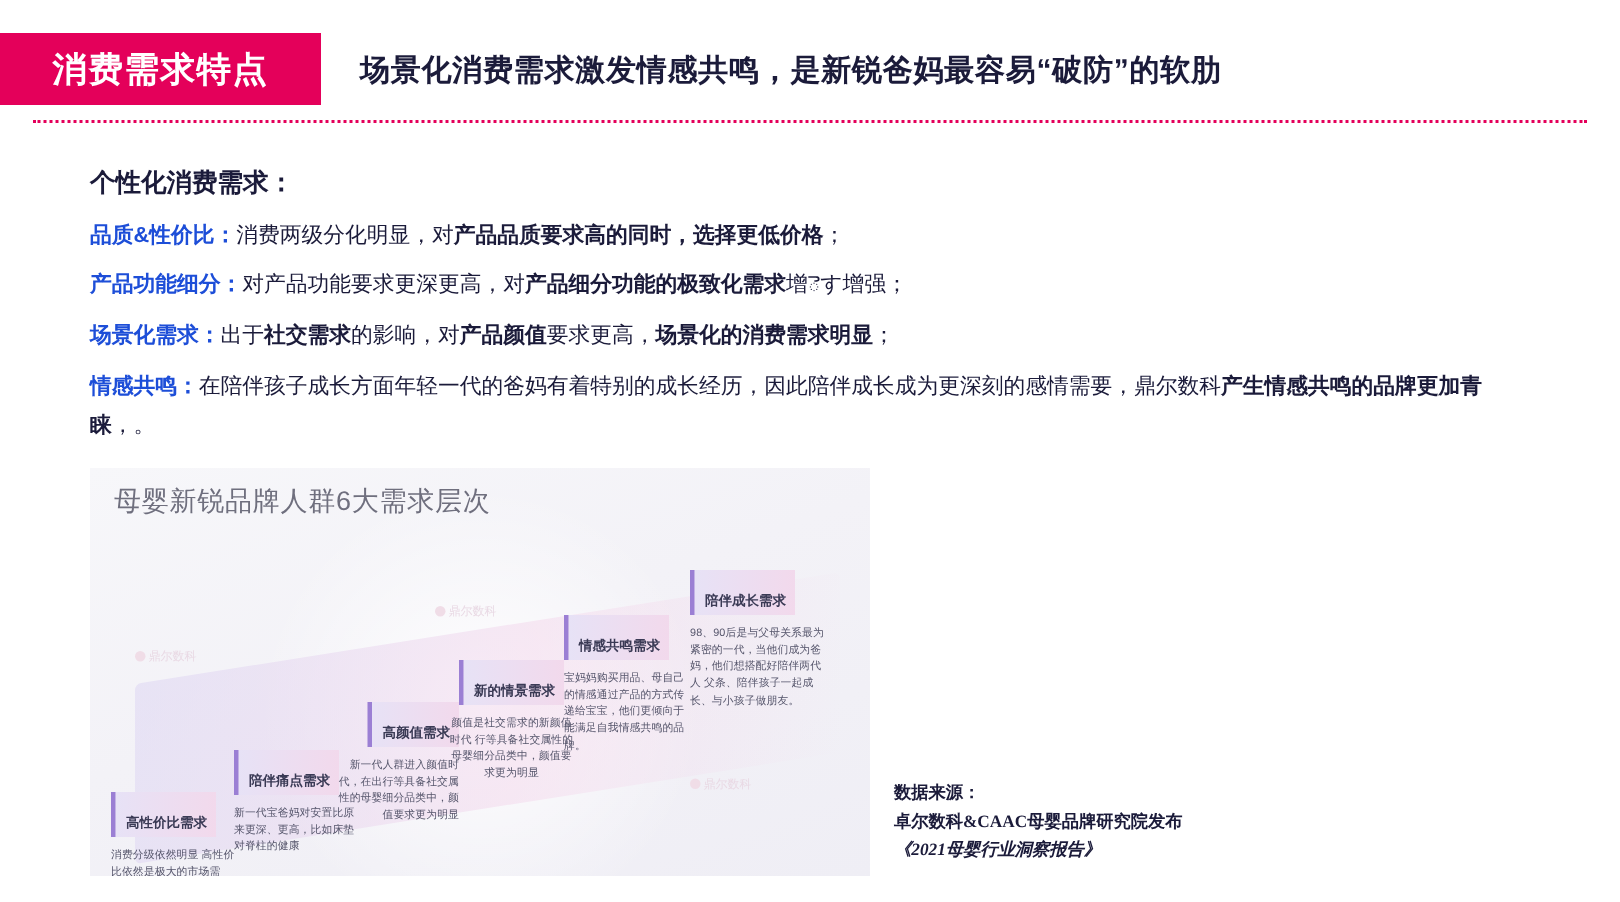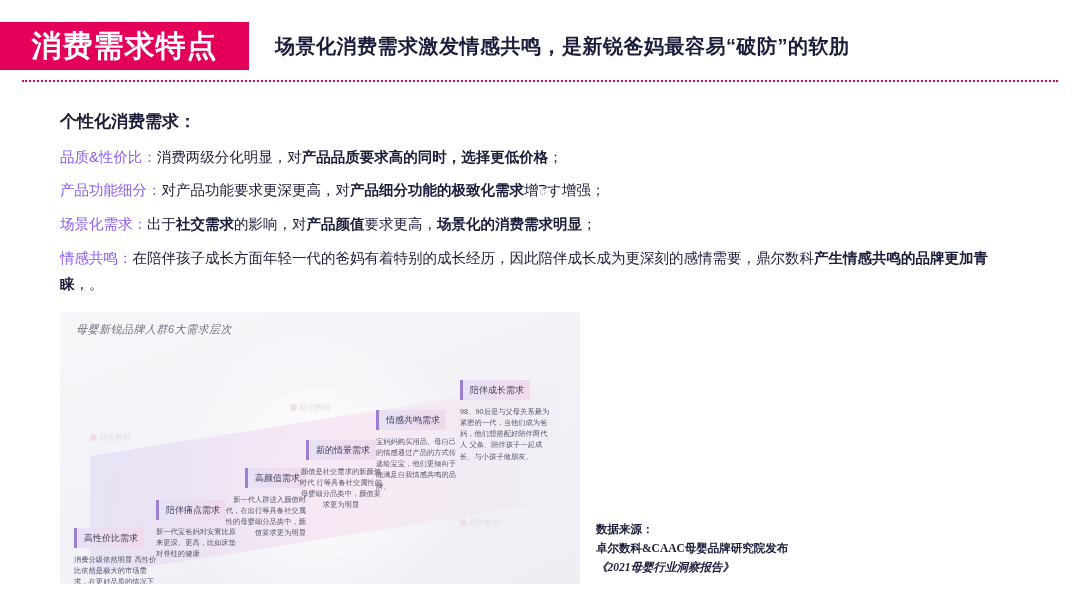--- a/index.html
+++ b/index.html
@@ -10,77 +10,77 @@
     overflow: hidden;
   }
   .slide { position: relative; width: 1080px; height: 601px; background: #fff; }
 
   
   .header {
     position: absolute; left: 0; top: 22px; width: 1080px; height: 48px;
     display: flex; align-items: stretch;
   }
   .header-tag {
-    width: 249px; height: 48px;
+    width: 214px; height: 48px;
     background: #e4005a;
     display: flex; align-items: center; justify-content: center;
-    color: #fff; font-size: 30px; font-weight: bold; letter-spacing: 1px;
+    color: #fff; font-size: 23px; font-weight: bold; letter-spacing: 1px;
   }
   .header-title {
     flex: 1; display: flex; align-items: center;
     padding-left: 26px;
     color: #1b1b3a; font-size: 20px; font-weight: bold; letter-spacing: .5px;
   }
   .header-rule {
     position: absolute; left: 22px; top: 80px; width: 1036px; height: 0;
     border-top: 2px dotted #e4005a;
   }
 
   
   .body-block { position: absolute; left: 60px; top: 110px; width: 960px; }
   .block-title {
     font-size: 17px; font-weight: bold; color: #1b1b3a; margin-bottom: 13px;
   }
   .bullet { font-size: 14.5px; line-height: 1.55; margin-bottom: 11px; color: #1b1b3a; }
-  .bullet .lead { color: #8b5cf6; font-weight: normal; }
+  .bullet .lead { color: #1d4ed8; font-weight: bold; }
   .bullet b { font-weight: bold; color: #1b1b3a; }
   .bullet.multiline { line-height: 1.75; }
 
   
   .figure {
     position: absolute; left: 60px; top: 312px; width: 520px; height: 272px;
     background: linear-gradient(160deg,#f7f7fa 0%, #f3f2f7 45%, #efeef5 100%);
     overflow: hidden;
   }
   .fig-title {
     position: absolute; left: 16px; top: 10px;
-    font-size: 11px; color: #6f6f7e; letter-spacing: .5px; font-style: italic;
+    font-size: 18px; color: #6f6f7e; letter-spacing: .5px;
   }
   
   .fig-glow {
     position: absolute; width: 300px; height: 300px; border-radius: 50%;
     left: 110px; top: 10px;
     background: radial-gradient(circle at 50% 50%, rgba(255,255,255,.95) 0%, rgba(240,238,248,0) 70%);
   }
   .wm {
     position: absolute; font-size: 8px; color: #e9d9e4; white-space: nowrap;
     display: flex; align-items: center; gap: 2px;
   }
   .wm::before {
     content: ""; display: inline-block; width: 7px; height: 7px; border-radius: 50%;
     background: #f0dde7;
   }
 
   
   .step { position: absolute; width: 86px; }
   .step-chip {
-    display: inline-block; font-size: 9px; color: #3a3a55; font-weight: normal;
+    display: inline-block; font-size: 9px; color: #3a3a55; font-weight: bold;
     background: linear-gradient(90deg,#e7e2f6,#f2d9ec);
     border-left: 3px solid #9b7fd4;
-    padding: 4px 6px 3px 7px; white-space: nowrap; margin-top: 36px;
+    padding: 14px 6px 3px 7px; white-space: nowrap; margin-top: 36px;
   }
   .step-body {
     margin-top: 6px; font-size: 7.2px; line-height: 1.55; color: #55556b;
     letter-spacing: .1px;
   }
 
   
   .band {
     position: absolute; left: 30px; bottom: 8px; width: 470px; height: 120px;
     background: linear-gradient(100deg, rgba(221,214,243,.55) 0%, rgba(243,214,235,.5) 55%, rgba(255,255,255,0) 100%);

